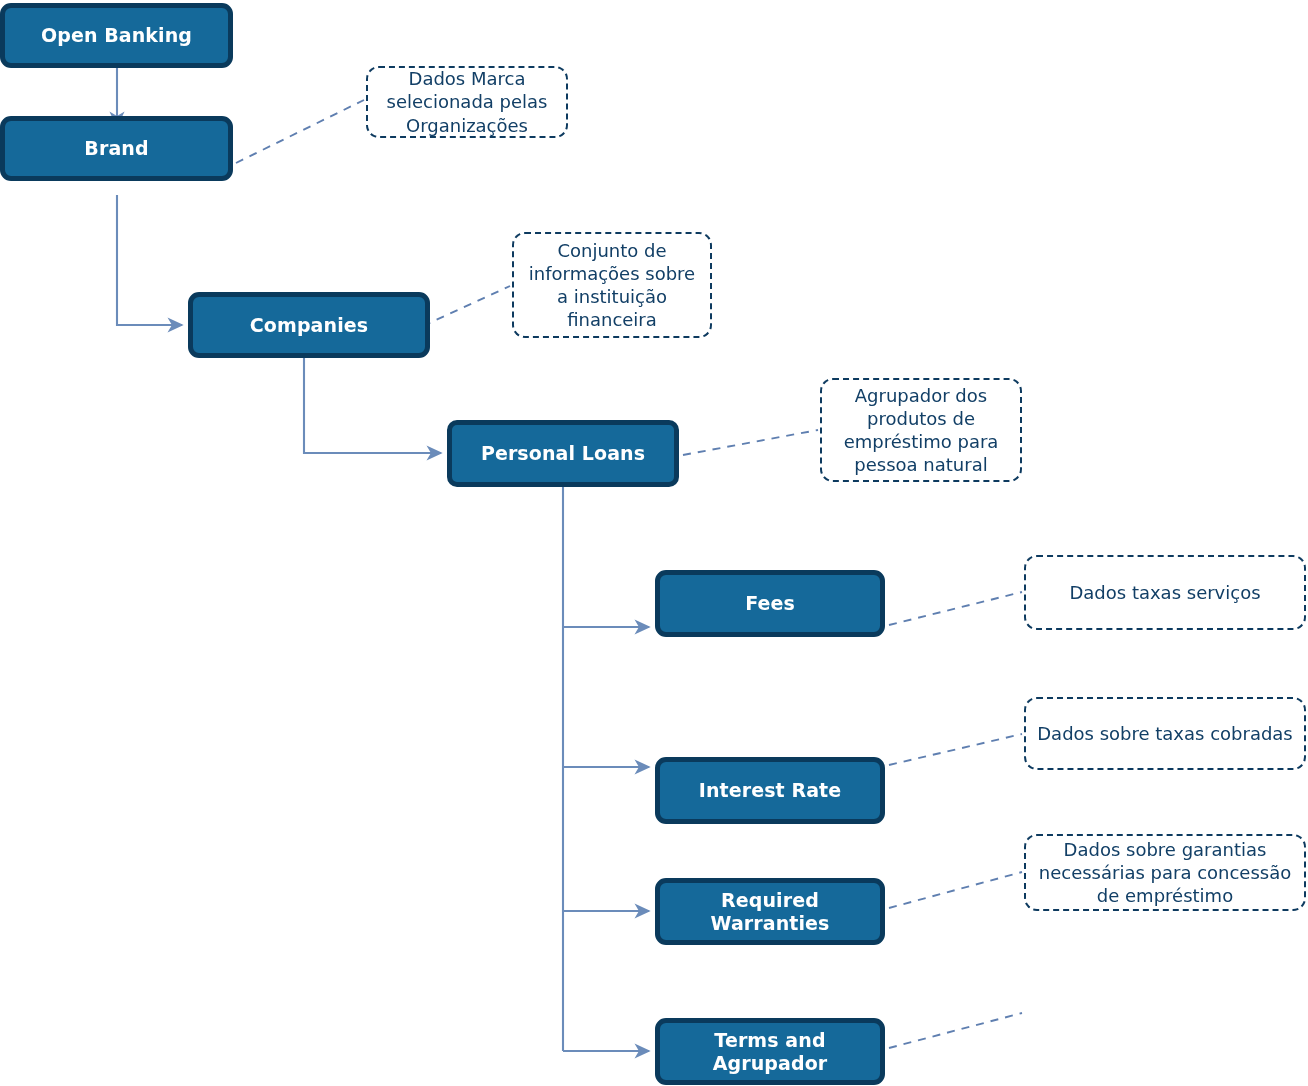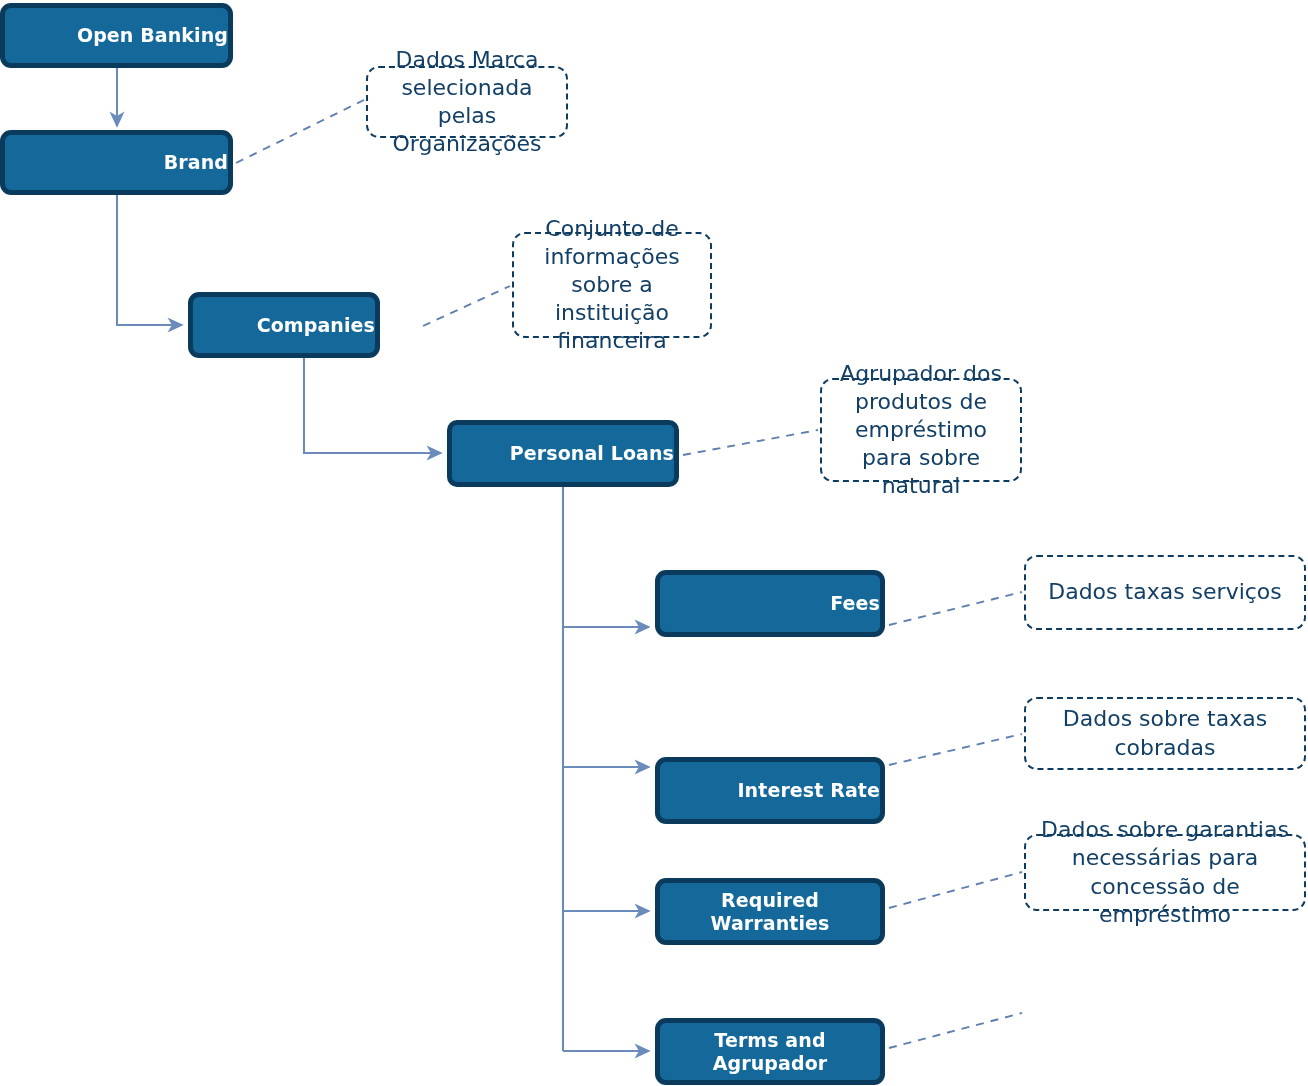--- a/index.html
+++ b/index.html
@@ -24,40 +24,40 @@
     pointer-events: none;
   }
   .node {
     position: absolute;
     box-sizing: border-box;
     background: #15699a;
     border: 5px solid #0a3a5c;
     border-radius: 11px;
     display: flex;
     align-items: center;
-    justify-content: flex-end;
+    justify-content: center;
     color: #ffffff;
     font-size: 19px;
     font-weight: 600;
     letter-spacing: 0.1px;
     text-align: center;
     line-height: 1.2;
     z-index: 3;
   }
   .note {
     position: absolute;
     box-sizing: border-box;
     background: #ffffff;
     border: 2px dashed #0d3a5f;
     border-radius: 13px;
     display: flex;
     align-items: center;
     justify-content: center;
     color: #123f66;
-    font-size: 22px;
+    font-size: 18px;
     font-weight: 400;
     text-align: center;
     line-height: 1.28;
     padding: 4px 8px;
     z-index: 2;
   }
 </style>
 </head>
 <body>
 
@@ -93,25 +93,25 @@
       <path d="M889,765 L1022,734"></path>
       <path d="M889,908 L1022,872"></path>
       <path d="M889,1048 L1022,1013"></path>
     </g>
   </svg>
 
   <div class="node" style="left:0px; top:3px; width:233px; height:65px;">
     <span>Open Banking</span>
   </div>
 
-  <div class="node" style="left:0px; top:130px; width:233px; height:65px;">
+  <div class="node" style="left:0px; top:116px; width:233px; height:65px;">
     <span>Brand</span>
   </div>
 
-  <div class="node" style="left:188px; top:292px; width:192px; height:66px;">
+  <div class="node" style="left:188px; top:292px; width:242px; height:66px;">
     <span>Companies</span>
   </div>
 
   <div class="node" style="left:447px; top:420px; width:232px; height:67px;border-radius:10px;">
     <span>Personal Loans</span>
   </div>
 
   <div class="node" style="left:655px; top:570px; width:230px; height:67px;">
     <span>Fees</span>
   </div>
@@ -130,21 +130,21 @@
 
   <div class="note" style="left:366px; top:66px; width:202px; height:72px;">
     <span>Dados Marca selecionada pelas Organizações</span>
   </div>
 
   <div class="note" style="left:512px; top:232px; width:200px; height:106px;">
     <span>Conjunto de informações sobre a instituição financeira</span>
   </div>
 
   <div class="note" style="left:820px; top:378px; width:202px; height:104px;">
-    <span>Agrupador dos produtos de empréstimo para sobre natural</span>
+    <span>Agrupador dos produtos de empréstimo para pessoa natural</span>
   </div>
 
   <div class="note" style="left:1024px; top:555px; width:282px; height:75px;">
     <span>Dados taxas serviços</span>
   </div>
 
   <div class="note" style="left:1024px; top:697px; width:282px; height:73px;">
     <span>Dados sobre taxas cobradas</span>
   </div>
 

